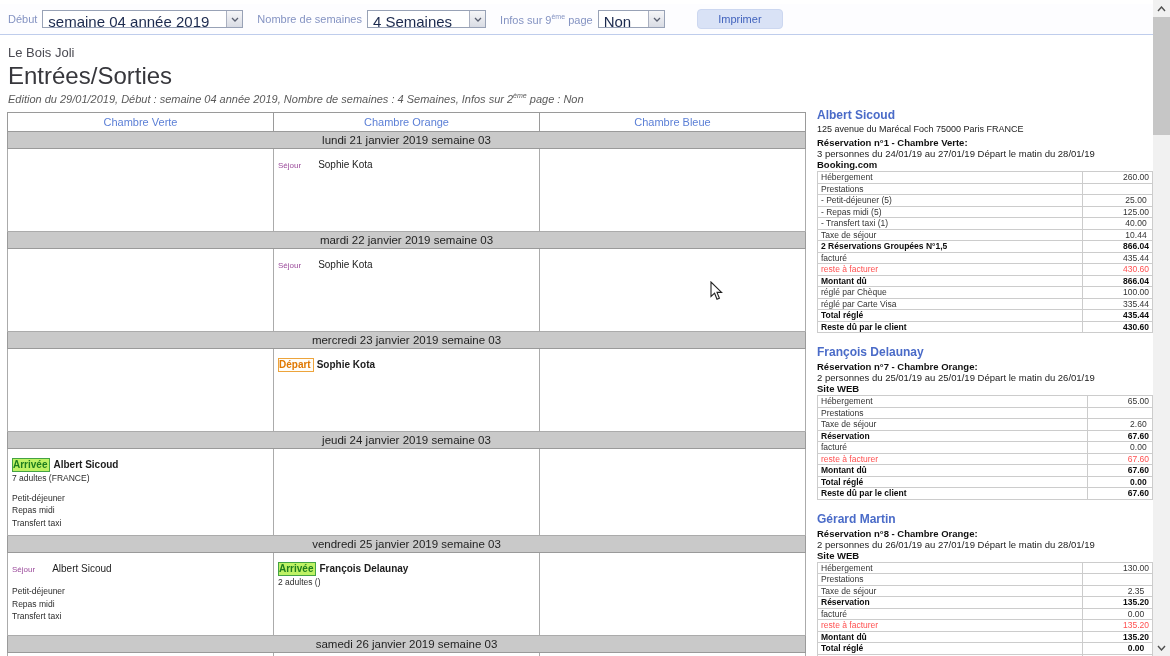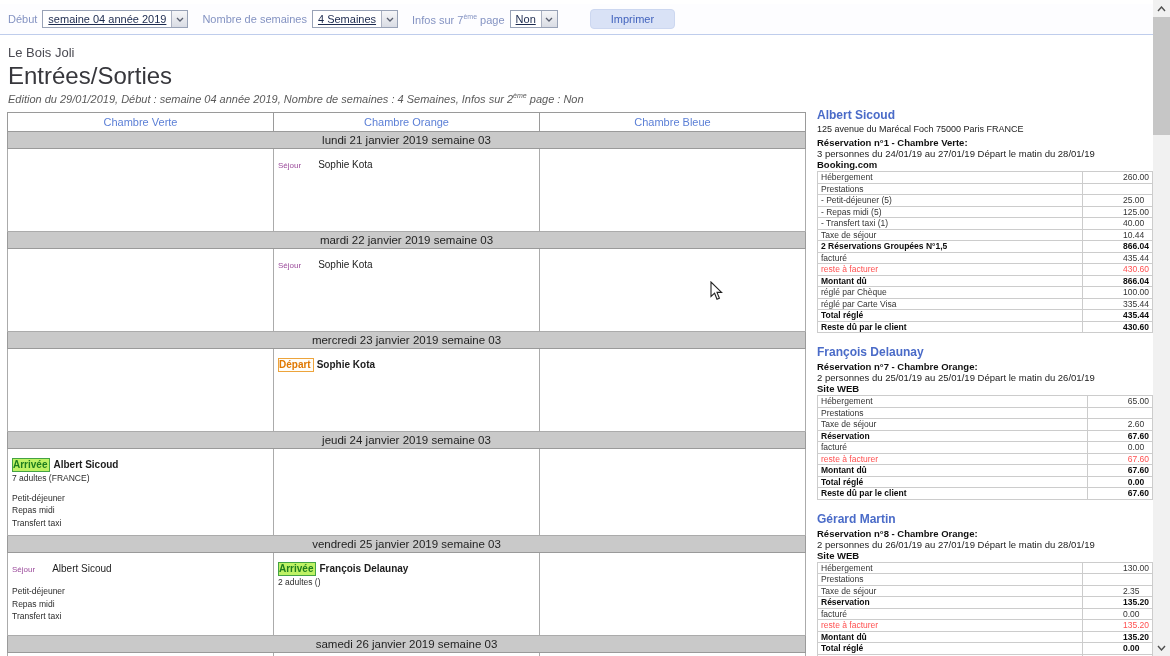--- a/index.html
+++ b/index.html
@@ -7,21 +7,21 @@
     font-family:"Liberation Sans", sans-serif; position:relative; }
 
   
   .toolbar { position:absolute; left:0; top:4px; width:1153px; height:31px;
     background:#fdfdff; border-bottom:1px solid #bfcdec;
     display:flex; align-items:center; padding-left:8px; }
   .tb-label { font-size:11px; color:#8493c2; margin-right:5px; white-space:nowrap; }
   .tb-label sup { font-size:7px; }
   .fake-select { display:inline-flex; align-items:stretch; height:18px;
     border:1px solid #98a2b6; background:#fff; margin-right:14px; cursor:default; }
-  .fake-select .txt { font-size:11px; color:#1c2a4e; padding:2px 5px 0 5px; white-space:nowrap;text-decoration:underline; }
+  .fake-select .txt { font-size:15px; color:#1c2a4e; padding:2px 17px 0 5px; white-space:nowrap; }
   .fake-select .arrow { width:16px; border-left:1px solid #aab0c0;
     background:linear-gradient(#f6f6f8,#d9dce4); display:flex; align-items:center; justify-content:center; }
   .fake-select .arrow svg { display:block; }
   .print-btn { height:20px; padding:0 20px; background:#d9e2f6; color:#4263bd;
     font-size:11px; border:1px solid #ccd7f0; border-radius:4px; margin-left:18px; cursor:pointer; }
 
   
   .page { position:absolute; left:0; top:31px; width:817px; }
   .biz-name { margin:14px 0 0 8px; font-size:13px; color:#4a4a52; }
   .page-title { margin:3px 0 0 8px; font-size:24px; line-height:26px; color:#37373c; font-weight:400; }
@@ -51,21 +51,21 @@
   .right-panel { position:absolute; left:817px; top:108px; width:336px; height:548px; overflow:hidden; }
   .client { margin-bottom:12px; }
   .client-name { font-size:12px; line-height:14px; font-weight:bold; color:#4a6bc8; margin-bottom:2px; }
   .addr { font-size:9px; line-height:11px; color:#222; margin-bottom:2px; }
   .res-title { font-size:9.5px; line-height:11px; font-weight:bold; color:#101010; }
   .res-details { font-size:9.5px; line-height:11px; color:#222; }
   .res-source { font-size:9.5px; line-height:11px; font-weight:bold; color:#101010; margin-bottom:1px; }
   table.fee { width:100%; border-collapse:collapse; }
   .fee td { border:1px solid #ccc; height:10.5px; line-height:10.5px; font-size:8.5px;
     padding:0 3px; color:#333; white-space:nowrap; overflow:hidden; }
-  .fee td.fee-value { width:64px; text-align:left;padding-left:40px; }
+  .fee td.fee-value { width:64px; text-align:center;padding-left:40px; }
   .fee tr.bold td { font-weight:bold; color:#0d0d0d; }
   .fee tr.red td { color:#ff5050; }
 
   
   .scrollbar { position:absolute; left:1153px; top:0; width:17px; height:656px; background:#f1f1f1; }
   .sb-btn { position:absolute; left:0; width:17px; height:17px; background:#f1f1f1;
     display:flex; align-items:center; justify-content:center; cursor:pointer; }
   .sb-btn.up { top:0; } .sb-btn.down { bottom:0; }
   .sb-thumb { position:absolute; left:0; top:17px; width:17px; height:118px; background:#c6c6c6; cursor:pointer; }
 
@@ -87,21 +87,21 @@
   </div>
   <span class="tb-label">Nombre de semaines</span>
   <div class="fake-select">
     <span class="txt">4 Semaines</span>
     <span class="arrow">
       <svg width="8" height="5" viewBox="0 0 8 5">
           <polyline points="1,1 4,4 7,1" fill="none" stroke="#5a6070" stroke-width="1.3"></polyline>
         </svg>
     </span>
   </div>
-  <span class="tb-label"><span>Infos sur 7</span><sup>ème</sup><span> page</span></span>
+  <span class="tb-label"><span>Infos sur 9</span><sup>ème</sup><span> page</span></span>
   <div class="fake-select">
     <span class="txt">Non</span>
     <span class="arrow">
       <svg width="8" height="5" viewBox="0 0 8 5">
           <polyline points="1,1 4,4 7,1" fill="none" stroke="#5a6070" stroke-width="1.3"></polyline>
         </svg>
     </span>
   </div>
   <button class="print-btn">Imprimer</button>
 </div>

